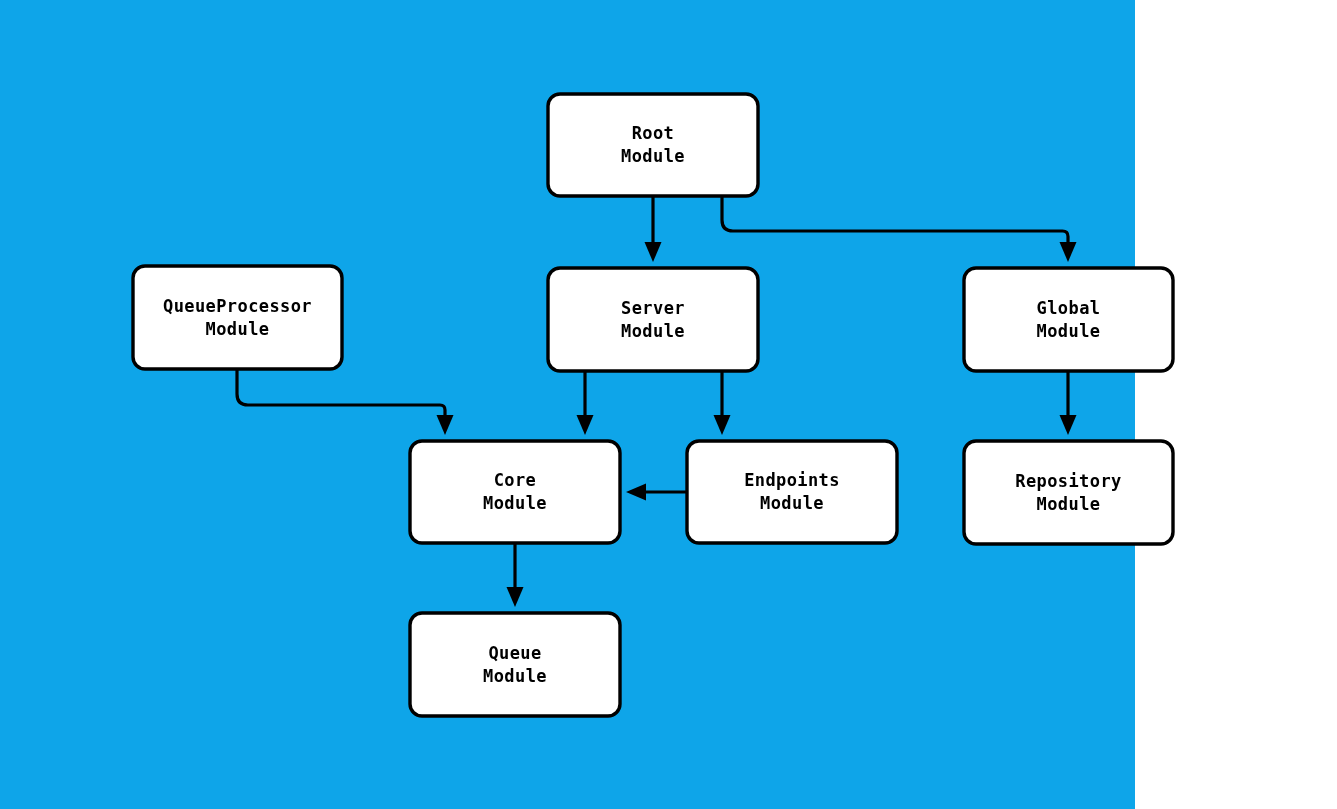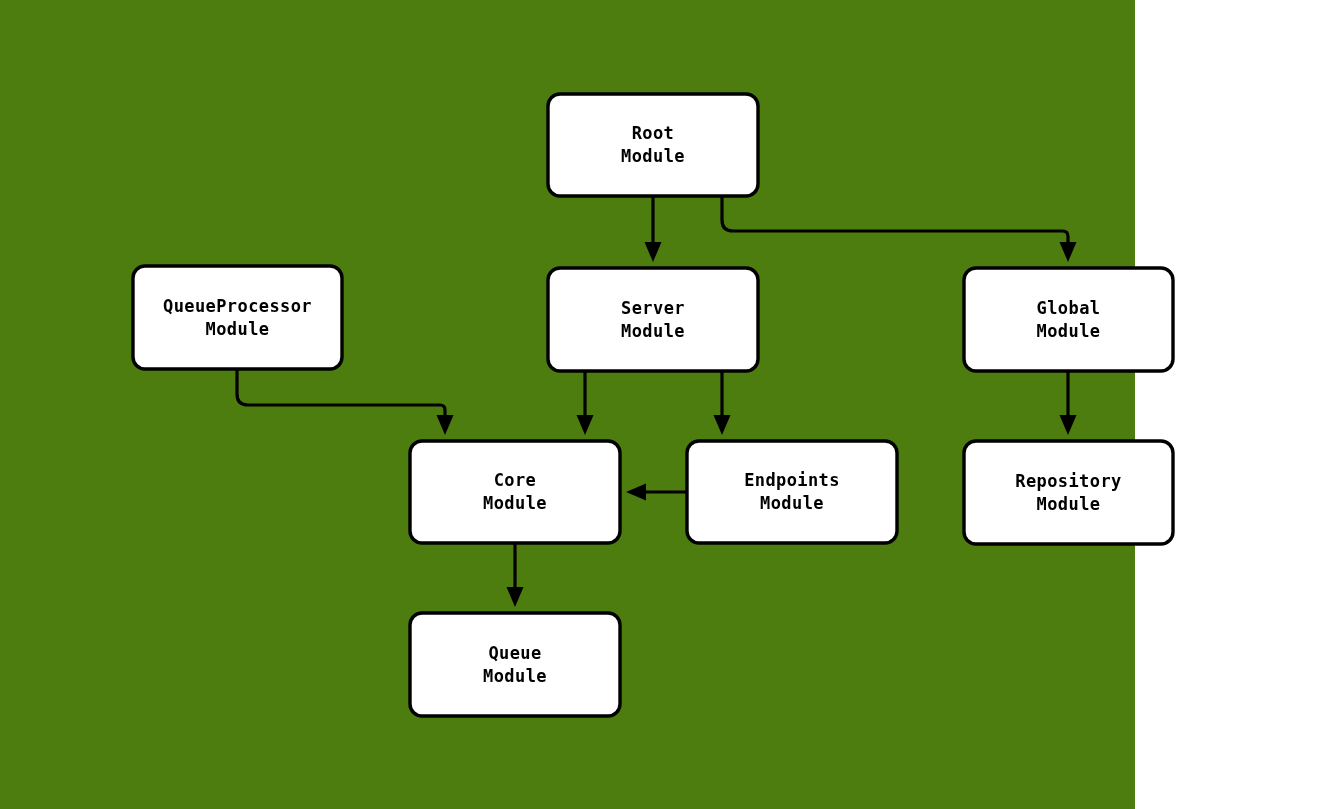--- a/index.html
+++ b/index.html
@@ -11,21 +11,21 @@
   body {
     width: 1337px;
     height: 809px;
     font-family: "DejaVu Sans Mono", "Liberation Mono", monospace;
     overflow: hidden;
   }
   #diagram-root {
     position: relative;
     width: 1135px;
     height: 809px;
-    background: #4d7c0f;
+    background: #0ea5e9;
   }
   svg#diagram-canvas {
     position: absolute;
     top: 0;
     left: 0;
     width: 1337px;
     height: 809px;
     display: block;
   }
   .node-rect {

